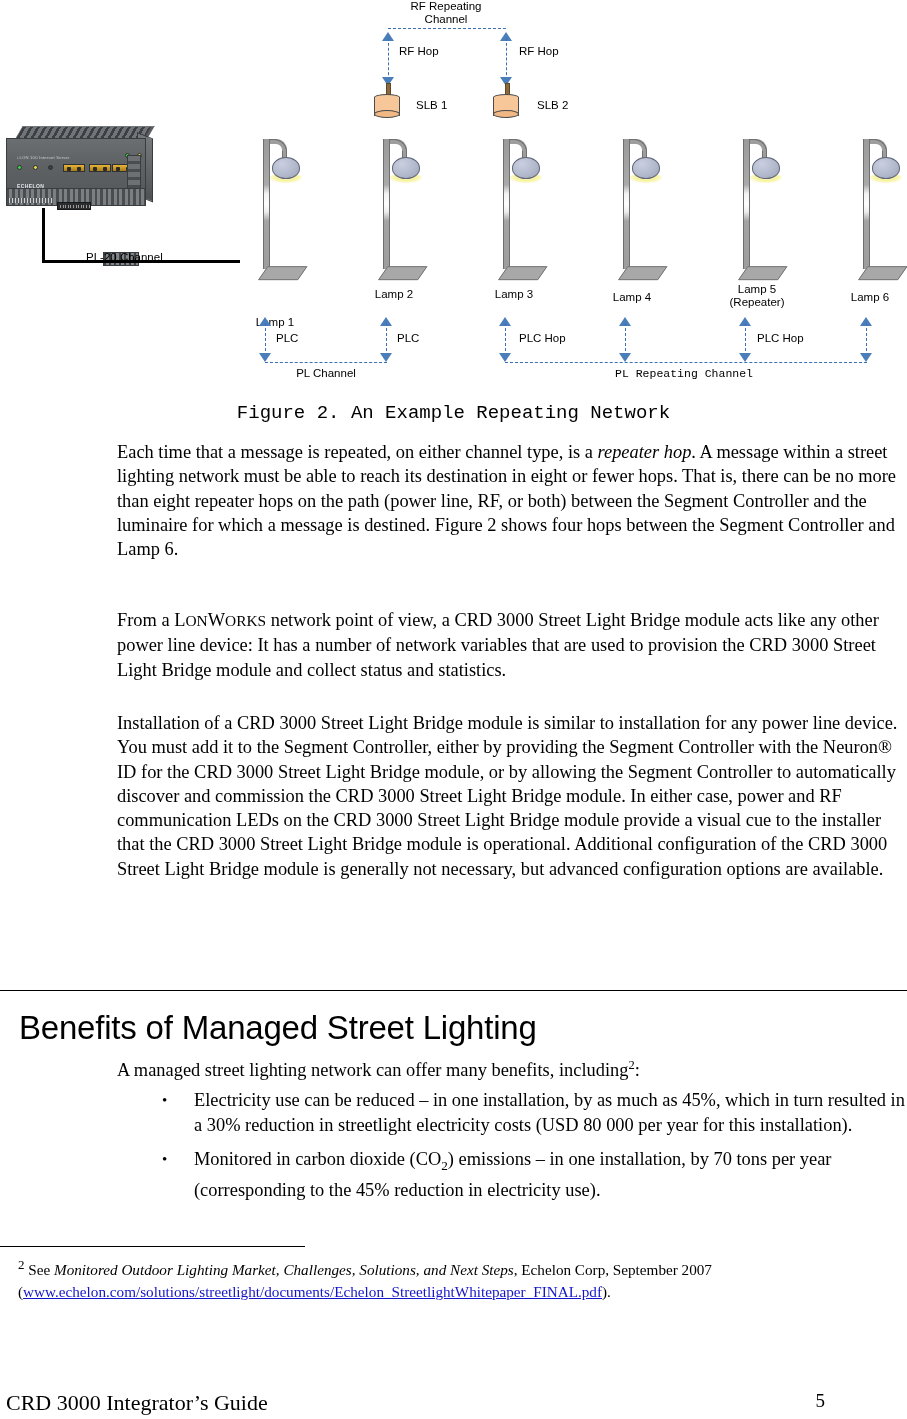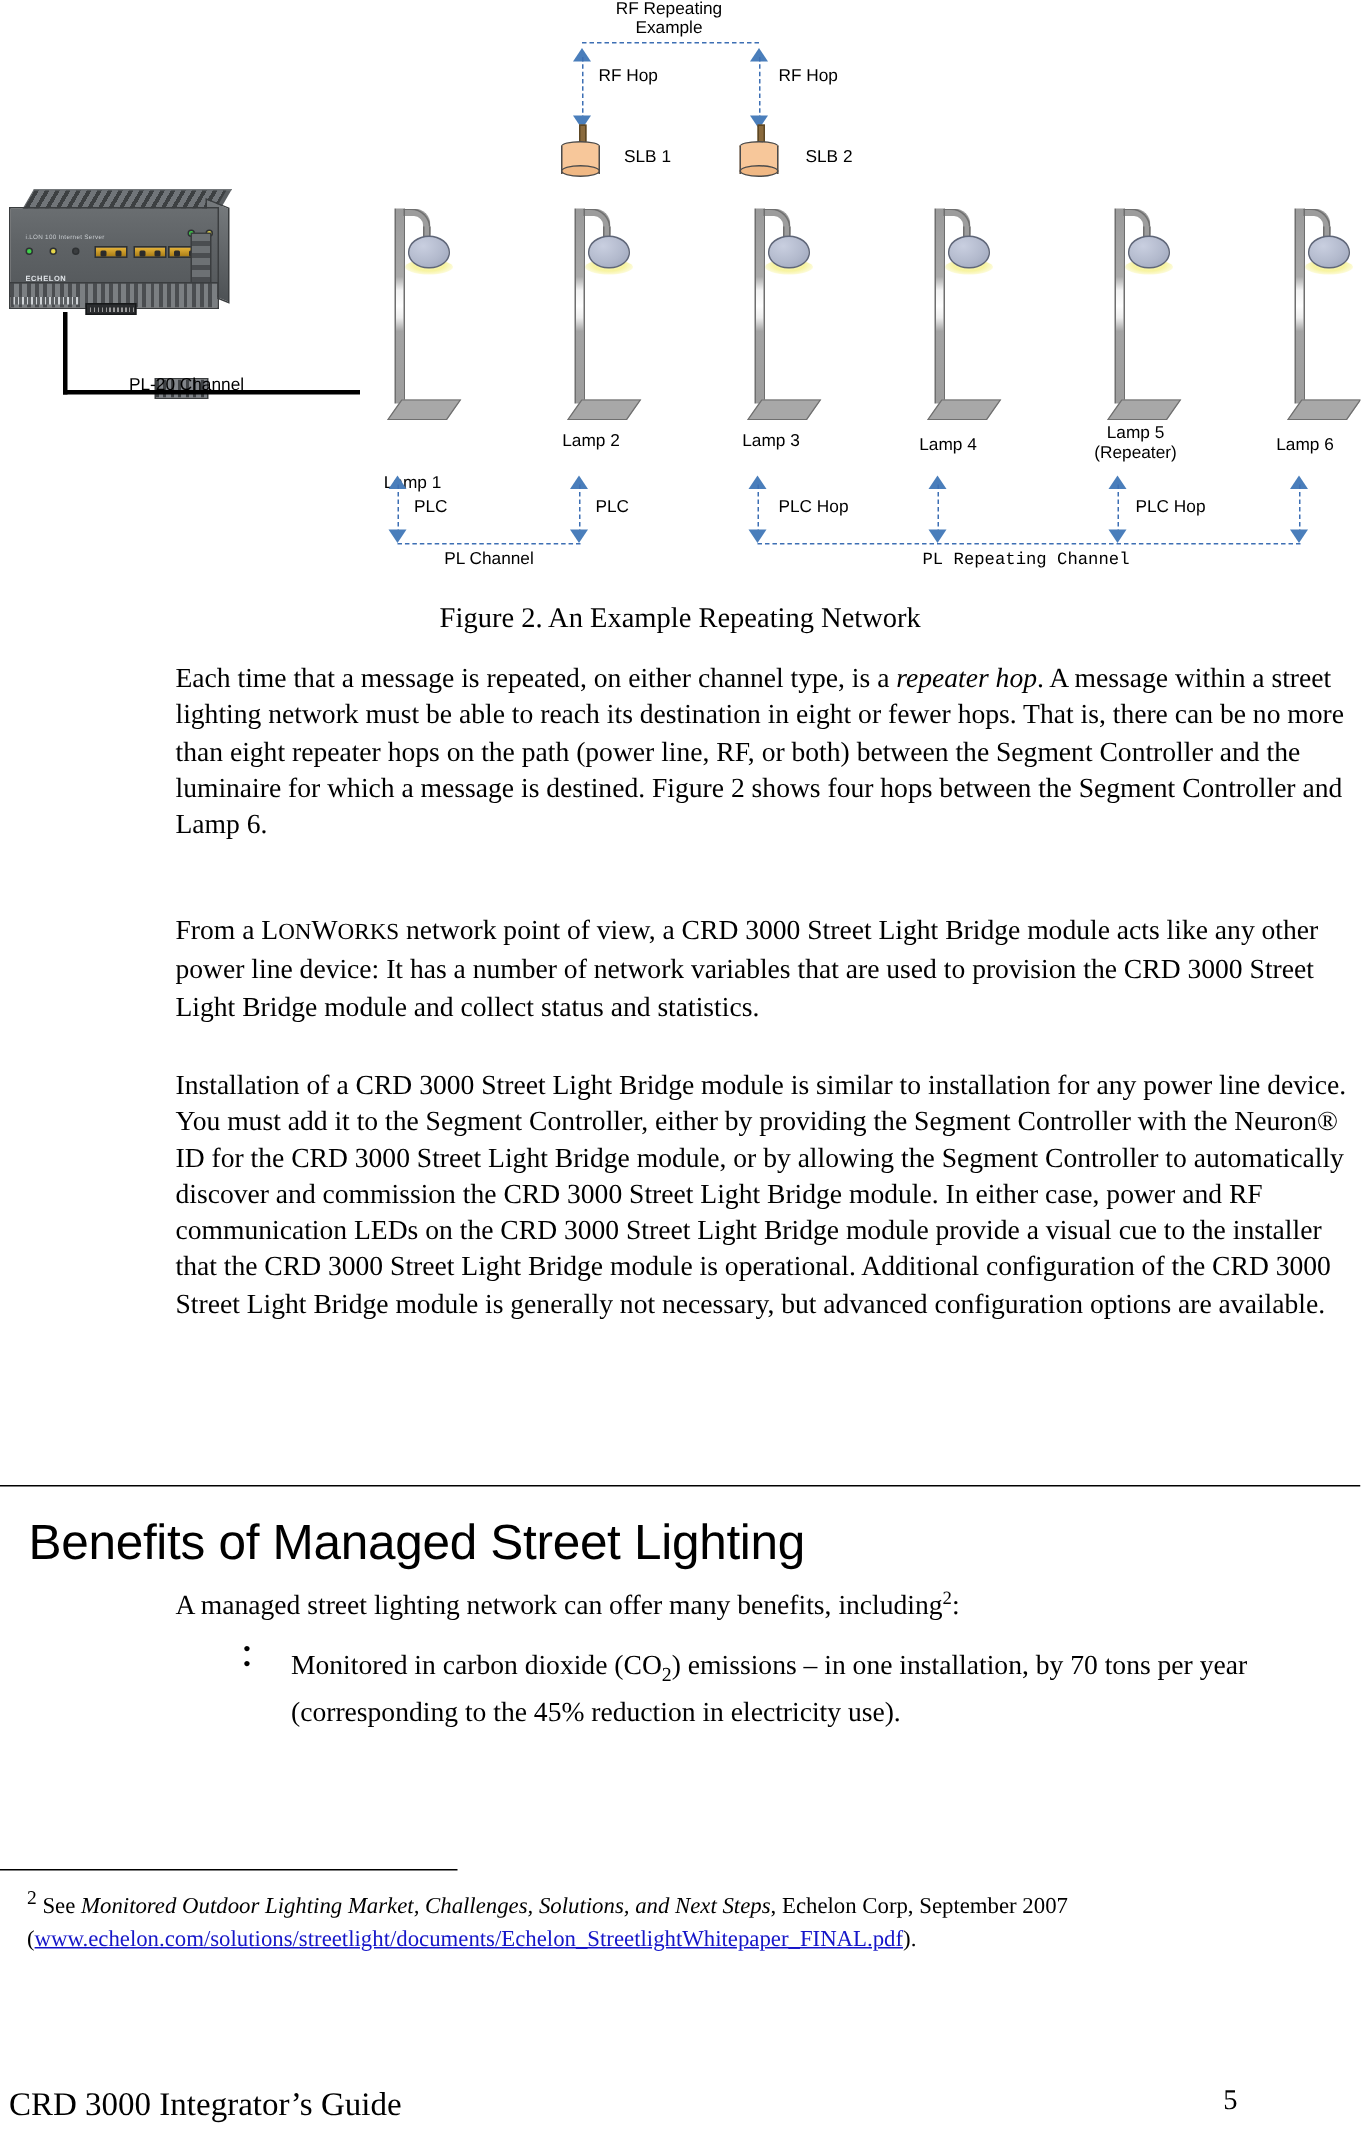--- a/index.html
+++ b/index.html
@@ -357,21 +357,21 @@
     position: absolute;
     left: 0; top: 0;
     width: 907px;
   }
   .fig-caption {
     position: absolute;
     left: 0; top: 402px;
     width: 907px;
     text-align: center;
     font-size: 19px;
-    font-family: Liberation Serif, serif;
+    font-family: Liberation Mono, monospace;
   }
   p.body {
     position: absolute;
     left: 117px;
     width: 790px;
     margin: 0;
     font-size: 18.4px;
     line-height: 24.3px;
     text-align: left;
     font-family: "Liberation Serif", serif;
@@ -466,21 +466,21 @@
     font-family: "Liberation Serif", serif;
   }
 </style>
 </head>
 <body>
 
 <div class="figure-area">
 
   <div class="diag-label center" style="left:446px; top:0px;">
     <span>RF Repeating</span><br>
-    <span>Example</span>
+    <span>Channel</span>
   </div>
 
   <div class="dash-h" style="left:388px; top:28px; width:118px;"></div>
 
   <div class="dbl-arrow" style="left:382px; top:32px; height:54px;">
     <div class="head up"></div>
     <div class="stem"></div>
     <div class="head down"></div>
   </div>
   <div class="diag-label" style="left:399px; top:45px;">RF Hop</div>
@@ -681,20 +681,21 @@
   <p class="body" style="top:711px;">Installation of a CRD 3000 Street Light Bridge module is similar to installation for any power line device. You must add it to the Segment Controller, either by providing the Segment Controller with the Neuron® ID for the CRD 3000 Street Light Bridge module, or by allowing the Segment Controller to automatically discover and commission the CRD 3000 Street Light Bridge module. In either case, power and RF communication LEDs on the CRD 3000 Street Light Bridge module provide a visual cue to the installer that the CRD 3000 Street Light Bridge module is operational. Additional configuration of the CRD 3000 Street Light Bridge module is generally not necessary, but advanced configuration options are available.</p>
 
   <div class="rule-full"></div>
   <h1 class="section">Benefits of Managed Street Lighting</h1>
 
   <p class="body" style="top:1053px;"><span>A managed street lighting network can offer many benefits, including</span><sup>2</sup><span>:</span></p>
 
   <ul class="bullets">
     <li>
       <span class="bul">•</span>
+      <span>Electricity use can be reduced – in one installation, by as much as 45%, which in turn resulted in a 30% reduction in streetlight electricity costs (USD 80 000 per year for this installation).</span>
     </li>
     <li>
       <span class="bul">•</span>
       <span>Monitored in carbon dioxide (CO</span><sub>2</sub><span>) emissions – in one installation, by 70 tons per year (corresponding to the 45% reduction in electricity use).</span>
     </li>
   </ul>
 
   <div class="rule-foot"></div>
 
   <div class="footnote"><span class="fnum">2</span><span> See </span><span class="it">Monitored Outdoor Lighting Market, Challenges, Solutions, and Next Steps</span><span>, Echelon Corp, September 2007</span><br><span>(</span><span class="link">www.echelon.com/solutions/streetlight/documents/Echelon_StreetlightWhitepaper_FINAL.pdf</span><span>).</span></div>

